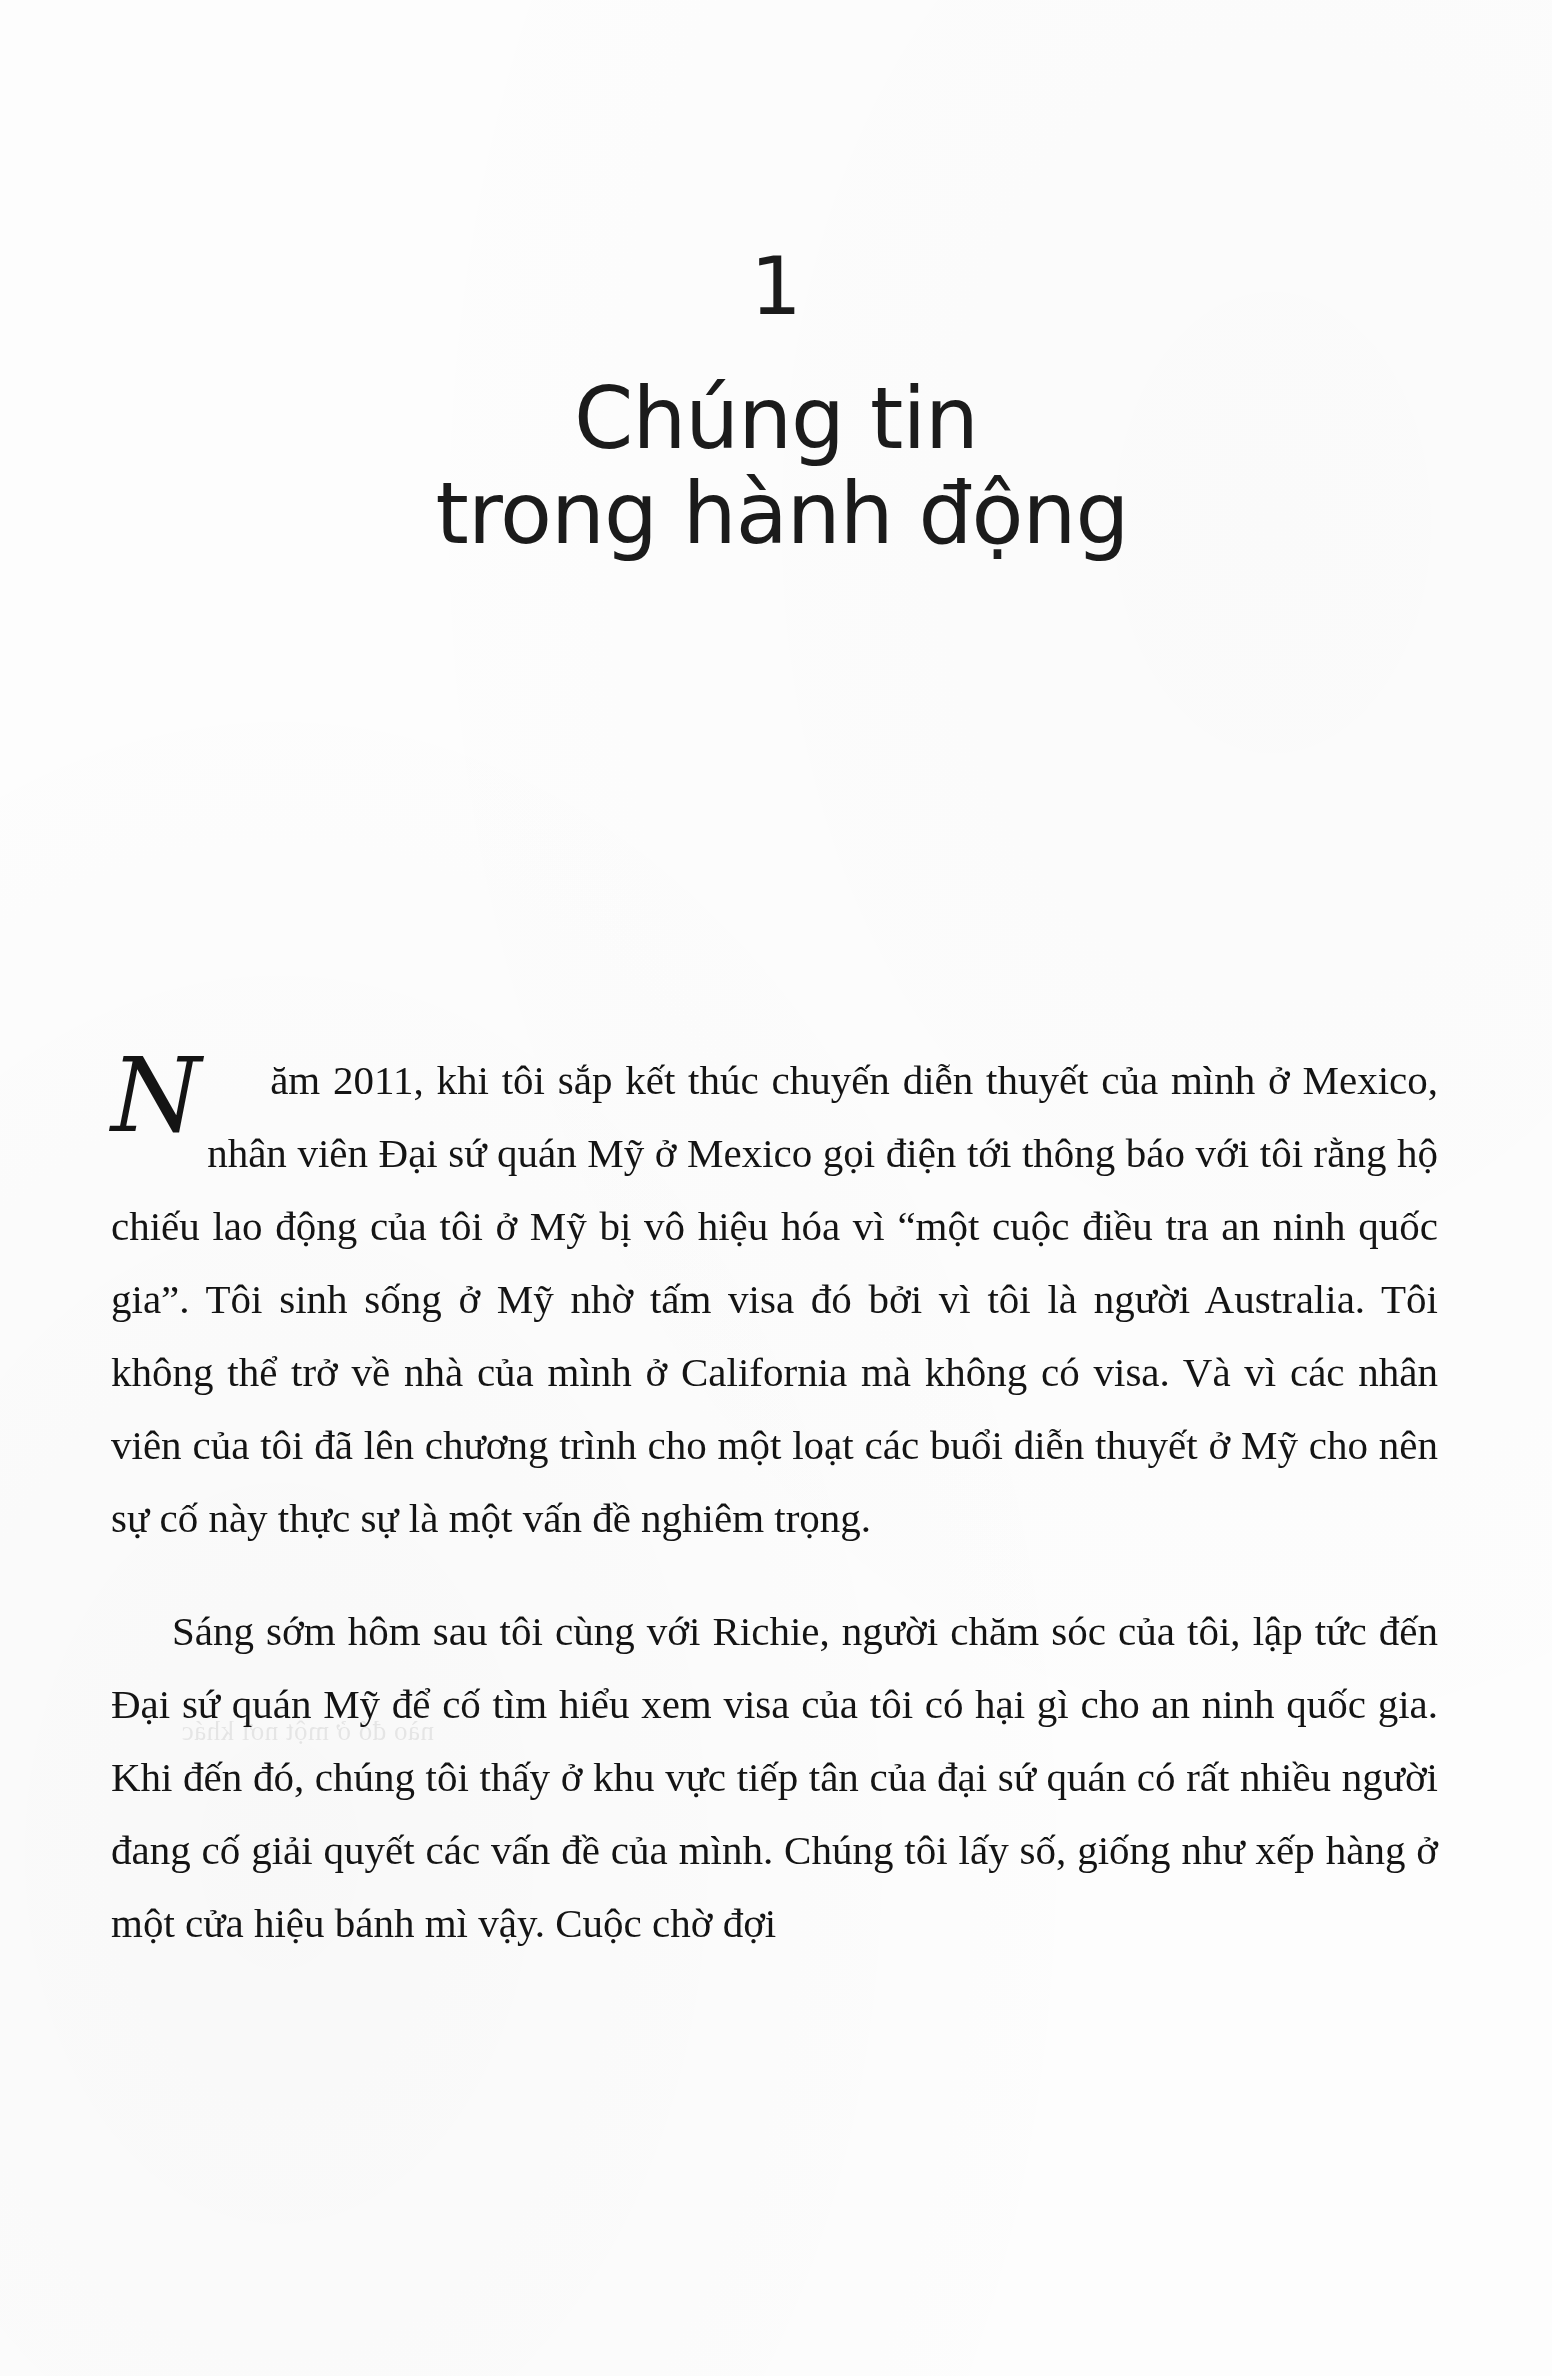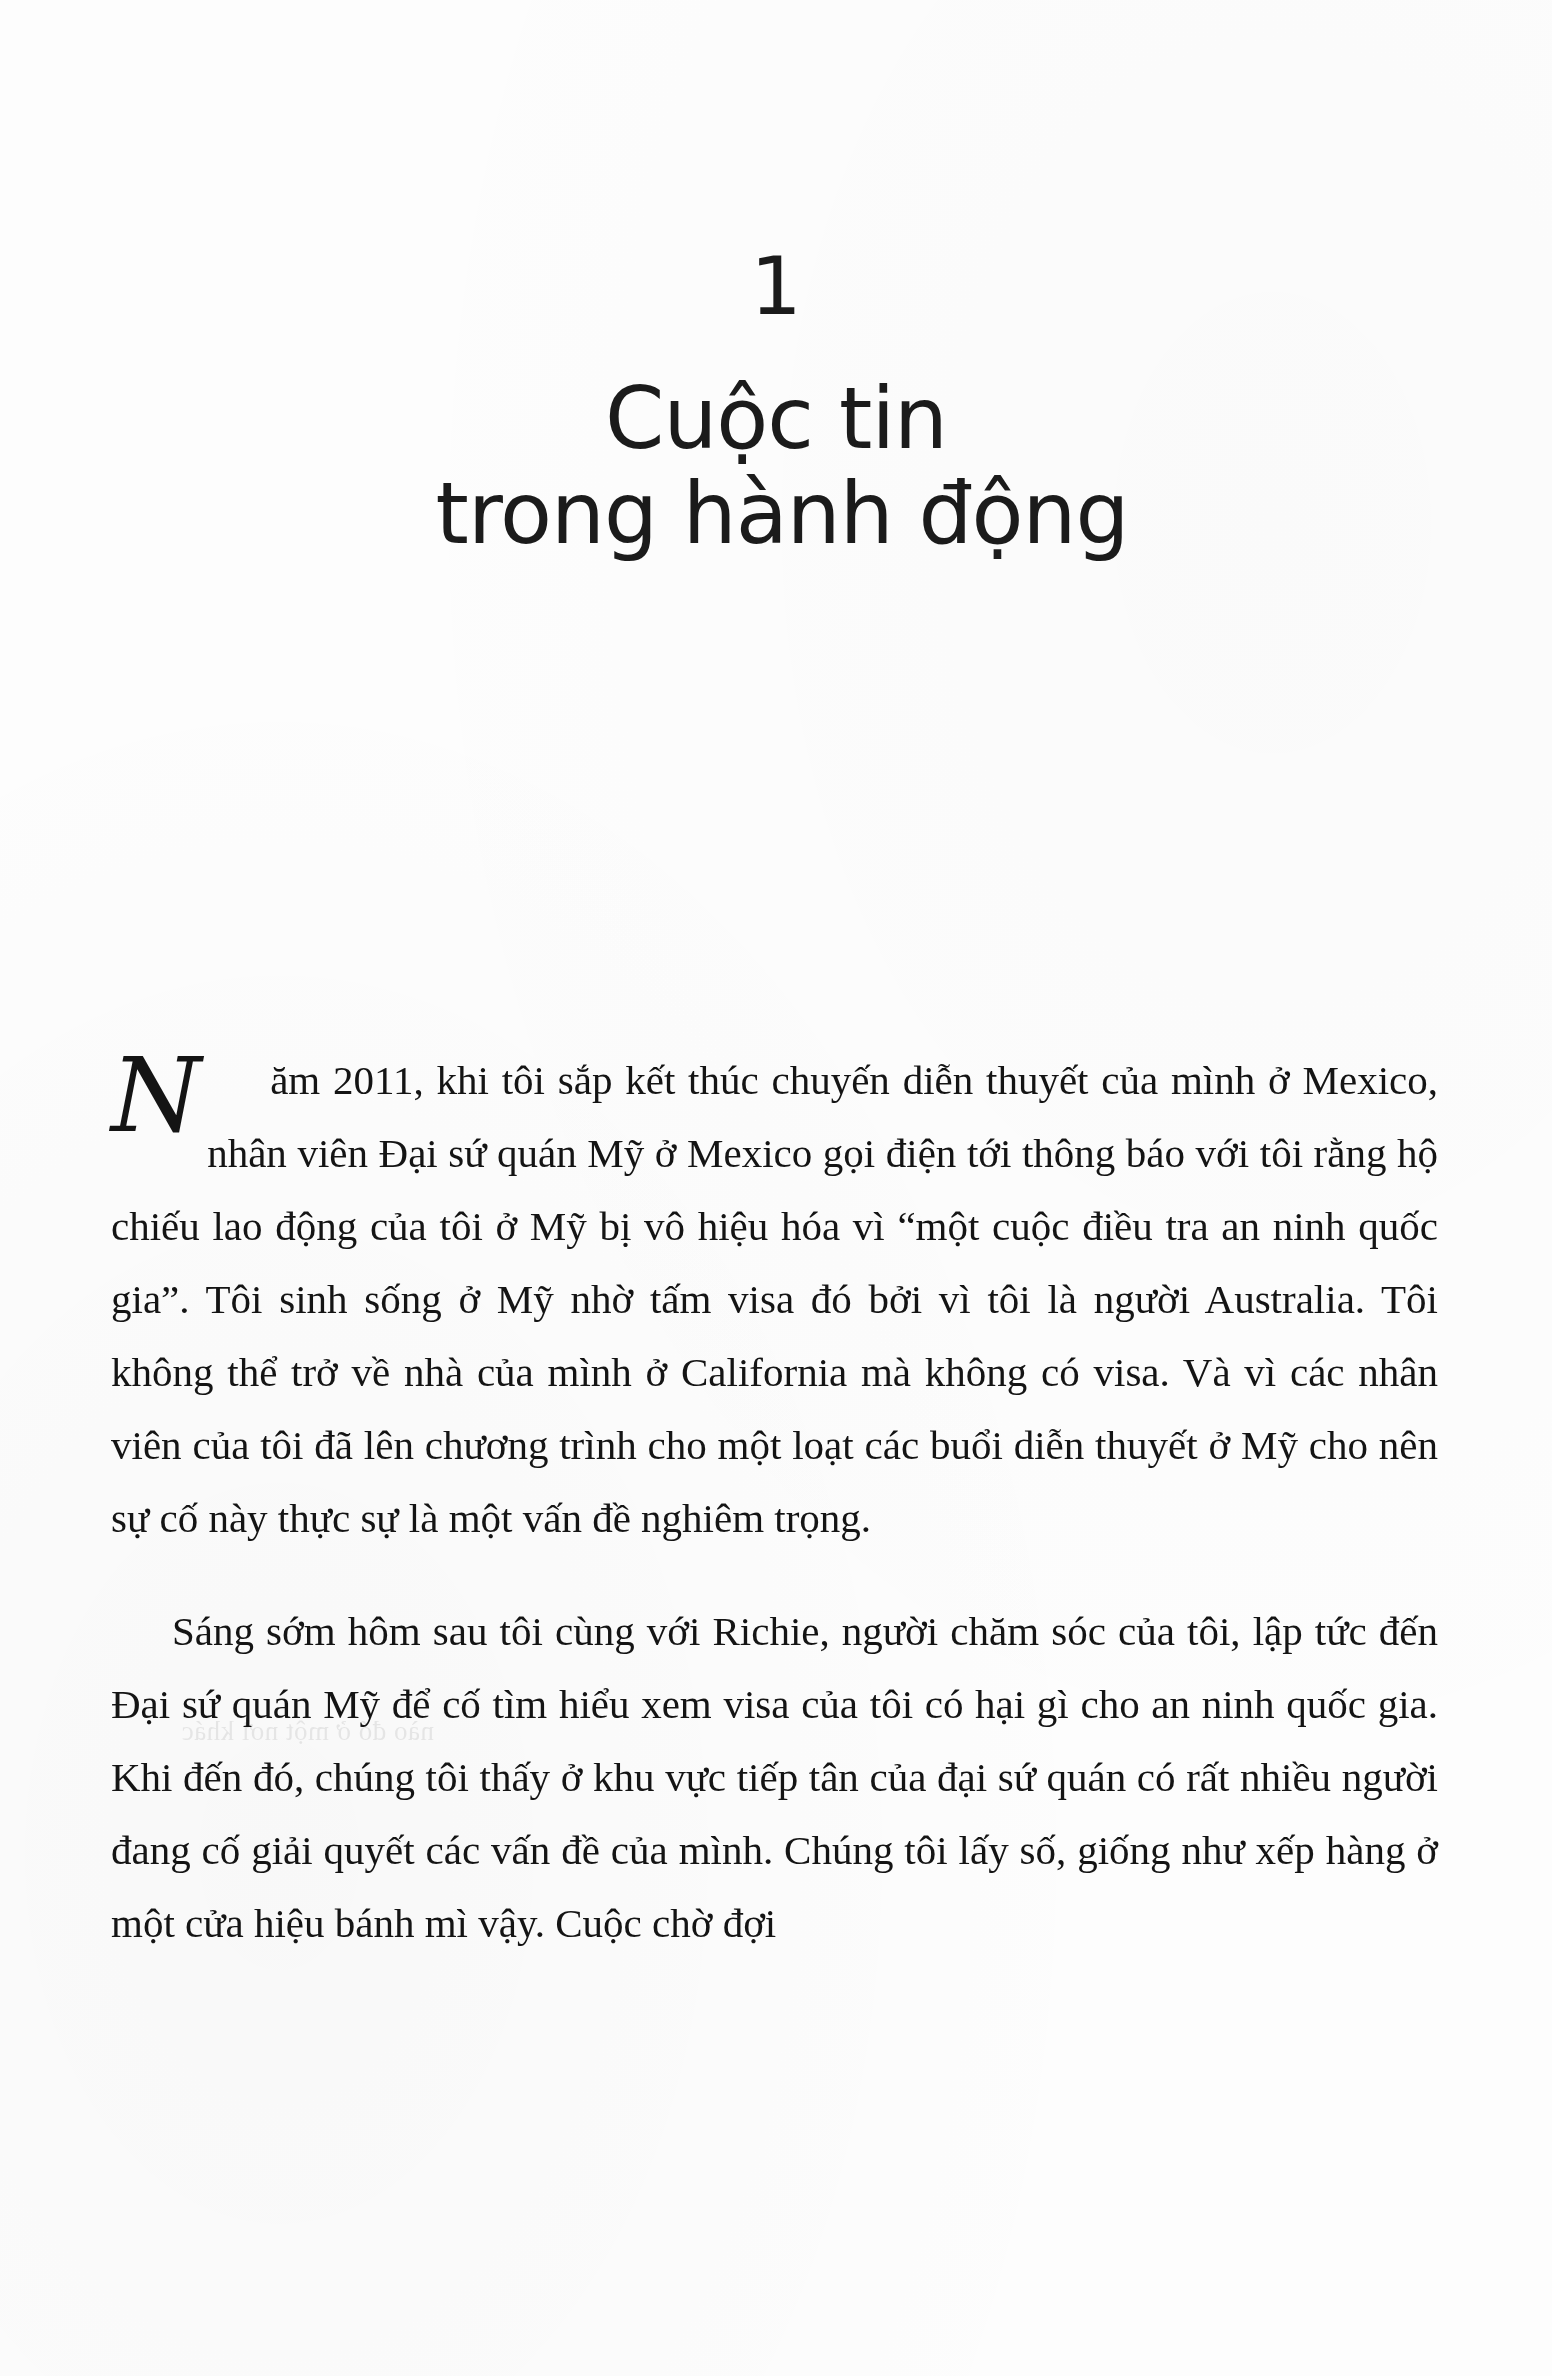--- a/index.html
+++ b/index.html
@@ -107,21 +107,21 @@
 </head>
 <body>
 
 <div class="page">
   <div class="paper-tone"></div>
   <div class="bleed-through">nào đó ở một nơi khác</div>
 
   <div class="chapter-header">
     <div class="chapter-number">1</div>
     <div class="chapter-title">
-      <span class="line1">Cuộc tin</span>
+      <span class="line1">Chúng tin</span>
       <span class="line2">trong hành động</span>
     </div>
   </div>
 
   <div class="body-block">
     <p class="para">
       <span class="first-indent"></span><span class="dropcap">N</span><span>ăm 2011, khi tôi sắp kết thúc chuyến diễn thuyết của mình ở Mexico, nhân viên Đại sứ quán Mỹ ở Mexico gọi điện tới thông báo với tôi rằng hộ chiếu lao động của tôi ở Mỹ bị vô hiệu hóa vì “một cuộc điều tra an ninh quốc gia”. Tôi sinh sống ở Mỹ nhờ tấm visa đó bởi vì tôi là người Australia. Tôi không thể trở về nhà của mình ở California mà không có visa. Và vì các nhân viên của tôi đã lên chương trình cho một loạt các buổi diễn thuyết ở Mỹ cho nên sự cố này thực sự là một vấn đề nghiêm trọng.</span>
     </p>
     <p class="para">Sáng sớm hôm sau tôi cùng với Richie, người chăm sóc của tôi, lập tức đến Đại sứ quán Mỹ để cố tìm hiểu xem visa của tôi có hại gì cho an ninh quốc gia. Khi đến đó, chúng tôi thấy ở khu vực tiếp tân của đại sứ quán có rất nhiều người đang cố giải quyết các vấn đề của mình. Chúng tôi lấy số, giống như xếp hàng ở một cửa hiệu bánh mì vậy. Cuộc chờ đợi</p>
   </div>

